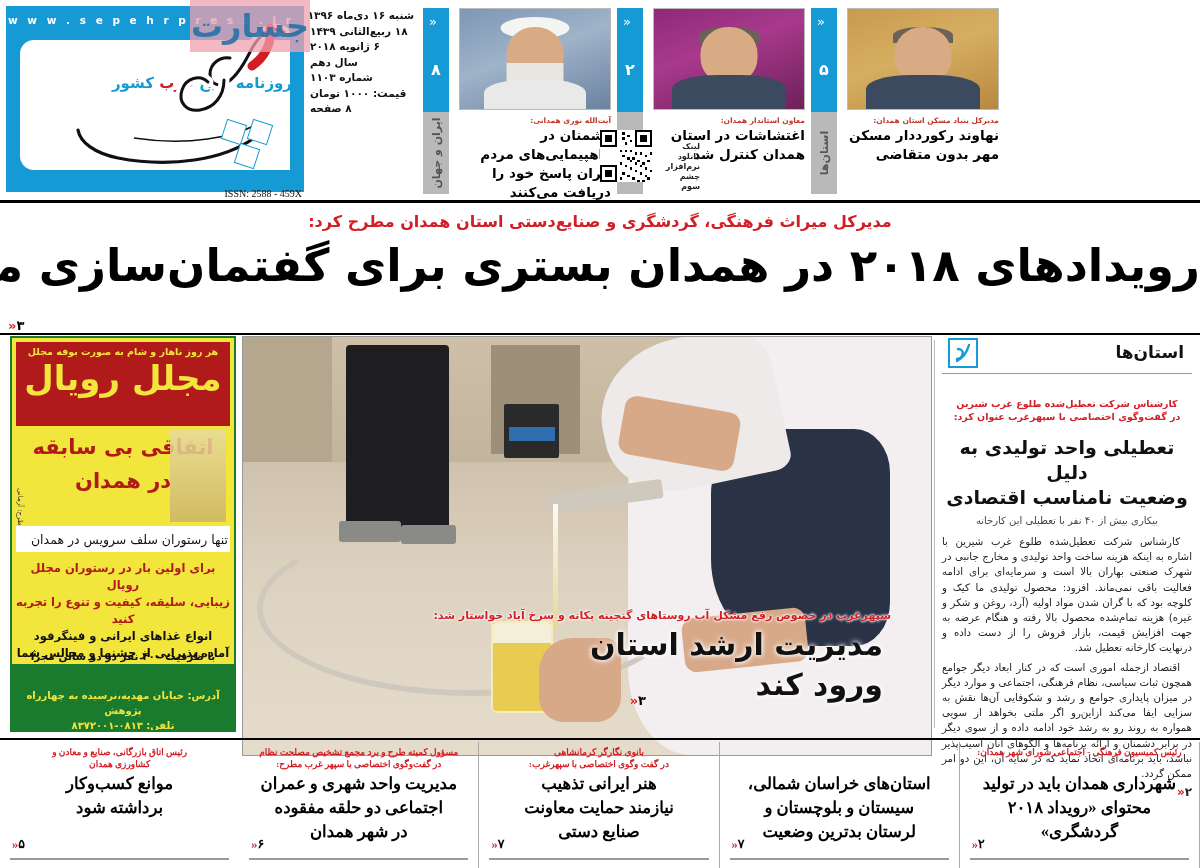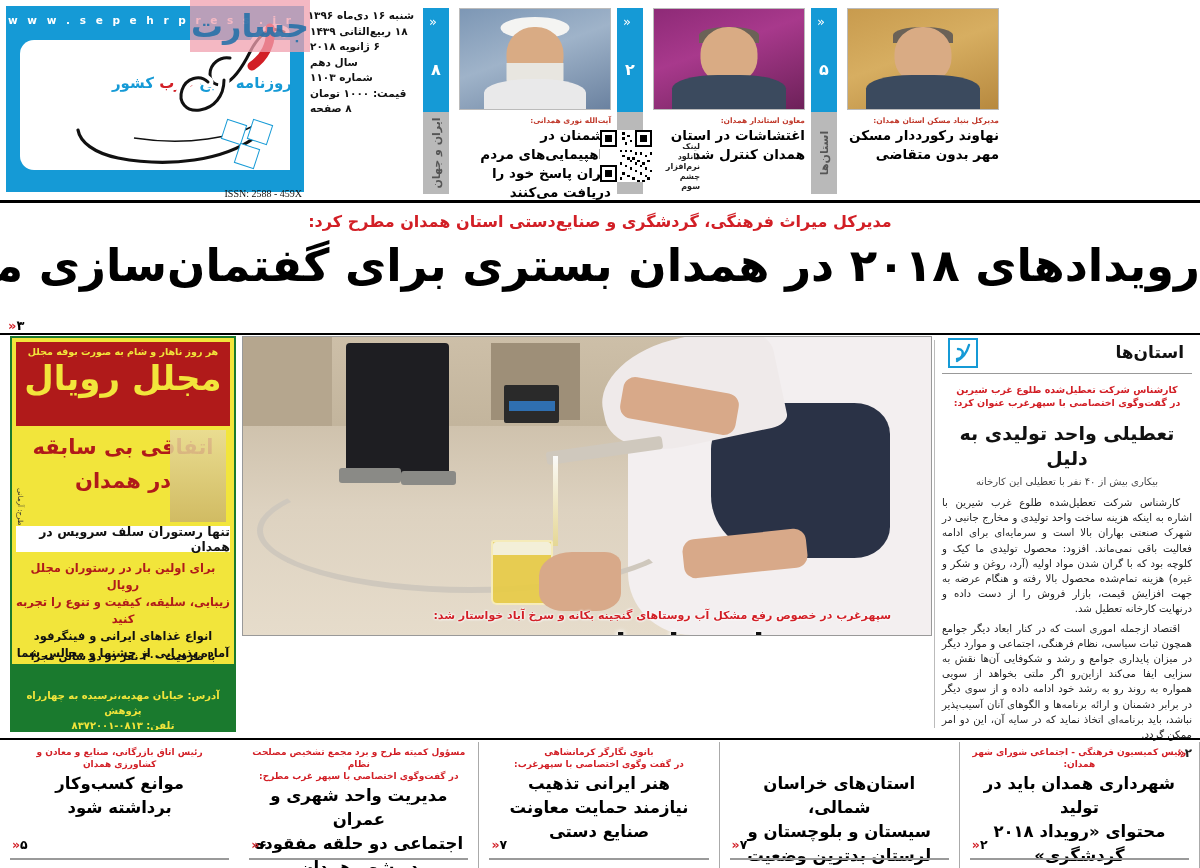--- a/index.html
+++ b/index.html
@@ -60,51 +60,51 @@
 
   
   .ad { position:absolute; right:964px; top:0; width:226px; height:396px; border:2px solid #1a7a2e; background:#F2E53B; overflow:hidden; }
   .ad-red { position:relative; margin:4px; height:84px; background:#B01A1A; }
   .ad-red .line1 { position:absolute; right:6px; top:4px; left:6px; font-size:9.5px; font-weight:bold; color:#F2E53B; text-align:center; }
   .ad-red .big { position:absolute; right:0; left:0; top:16px; text-align:center; font-size:34px; font-weight:bold; color:#F2E53B; line-height:40px; }
   .ad-y1 { position:relative; margin:0 4px; height:92px; background:#F2E53B; }
   .ad-y1 .l { text-align:center; font-size:21px; font-weight:bold; color:#B01A1A; line-height:34px; letter-spacing:2px;}
   .ad-rings { position:absolute; right:4px; top:0; width:56px; height:92px; background:linear-gradient(180deg,#e8dba0,#cbb46a); opacity:.85; }
   .ad-white { margin:4px; height:26px; background:#fff; display:flex; align-items:center; justify-content:center; }
-  .ad-white span { font-size:12.5px; font-weight:bold; color:#111;margin-left:13px; }
+  .ad-white span { font-size:12.5px; font-weight:normal; color:#111;margin-left:13px; }
   .ad-y2 { margin:0 4px; height:120px; background:#F2E53B; padding-top:4px; }
   .ad-y2 p { text-align:center; font-size:11.5px; font-weight:bold; color:#B01A1A; line-height:17px; }
   .ad-y2 p.dk { color:#111; }
   .ad-green { position:absolute; left:0; right:0; bottom:0; height:66px; background:#1a7a2e; }
   .ad-green .cap { position:absolute; right:0; left:0; top:-14px; text-align:center; font-size:10.5px; font-weight:bold; color:#111; }
   .ad-green .addr { position:absolute; right:4px; left:4px; top:24px; text-align:center; font-size:10px; font-weight:bold; color:#F2E53B; line-height:15px; }
   .ad-side { position:absolute; left:2px; top:150px; width:10px; font-size:7px; color:#333; writing-mode:vertical-rl; }
 
   
-  .photo { position:absolute; right:268px; top:0; width:690px; height:300px; border:1px solid #999; overflow:hidden; background:#d8cdbd; }
+  .photo { position:absolute; right:268px; top:0; width:690px; height:420px; border:1px solid #999; overflow:hidden; background:#d8cdbd; }
   .cap-kick { position:absolute; right:40px; top:272px; font-size:11px; font-weight:bold; color:#D21F26; text-shadow:0 0 3px #fff,0 0 3px #fff,0 0 2px #fff; white-space:nowrap; }
   .cap-ttl { position:absolute; right:48px; top:288px; font-size:30px; font-weight:bold; color:#111; line-height:40px; text-align:right; text-shadow:0 0 4px #fff,0 0 6px #fff; }
   .cap-pg { position:absolute; right:285px; top:356px; font-size:13px; font-weight:bold; }
 
   
   .side { position:absolute; right:8px; top:0; width:250px; height:396px; }
   .side-hd { position:relative; height:38px; border-bottom:1px solid #999; }
   .side-hd .ttl { position:absolute; right:8px; top:6px; font-size:17px; font-weight:bold; color:#111; }
   .side-hd .mark { position:absolute; left:6px; top:2px; width:30px; height:30px; border:2px solid #159AD6; }
-  .side-kick { margin-top:9px; font-size:9.5px; font-weight:bold; color:#D21F26; text-align:center; line-height:13px; }
+  .side-kick { margin-top:23px; font-size:9.5px; font-weight:bold; color:#D21F26; text-align:center; line-height:13px; }
   .side-ttl { margin-top:12px; font-size:19px; font-weight:bold; color:#111; text-align:center; line-height:25px; }
   .side-lead { margin-top:5px; font-size:10px; color:#444; text-align:center; }
   .side-body { margin-top:8px; font-size:10.2px; line-height:15.2px; color:#222; text-align:justify; }
   .side-body p { margin-bottom:4px; text-indent:12px; }
   .side-pg { font-size:12px; font-weight:bold; }
   .side-divider { position:absolute; left:-8px; top:4px; width:1px; height:388px; background:#bbb; }
 
   
   .bottom { position:absolute; left:0; top:742px; width:1200px; height:126px; display:flex; flex-direction:row-reverse; }
-  .bt { position:relative; flex:1 1 0; padding:4px 10px 0 10px; }
+  .bt { position:relative; flex:1 1 0; padding:4px 10px 0 10px;font-family:Liberation Serif, serif; }
   .bt + .bt { border-right:1px solid #aaa; }
   .bt .k { font-size:9px; font-weight:bold; color:#D21F26; text-align:center; line-height:12px; min-height:24px; }
   .bt .t { font-size:16.5px; font-weight:bold; color:#000; text-align:center; line-height:24px; margin-top:2px; }
   .bt .p { position:absolute; left:12px; bottom:16px; font-size:12.5px; font-weight:bold; }
   .bt .underline { position:absolute; left:10px; right:10px; bottom:8px; height:2px; background:#9a9a9a; }
 
   
   .sc { position:absolute; inset:0; }
   .sc-ground { position:absolute; left:0; bottom:0; width:100%; height:70%; background:linear-gradient(180deg,#cfc2ad 0%, #ddd2c0 40%, #e6dccb 100%); }
   .sc-wall { position:absolute; left:0; top:0; width:100%; height:32%; background:linear-gradient(180deg,#cdbfa8,#c2b49c); }
@@ -400,20 +400,21 @@
             <path d="M8 9 C12 9 14 12 12 16 C11 18 9 19 7 19" fill="none" stroke="#159AD6" stroke-width="2.4" stroke-linecap="round"></path>
           </svg>
         </div>
       </div>
       <div class="side-kick">
         <div>کارشناس شرکت تعطیل‌شده طلوع غرب شیرین</div>
         <div>در گفت‌وگوی اختصاصی با سپهرغرب عنوان کرد:</div>
       </div>
       <div class="side-ttl">
         <div>تعطیلی واحد تولیدی به دلیل</div>
+        <div>وضعیت نامناسب اقتصادی</div>
       </div>
       <div class="side-lead">بیکاری بیش از ۴۰ نفر با تعطیلی این کارخانه</div>
       <div class="side-body">
         <p>کارشناس شرکت تعطیل‌شده طلوع غرب شیرین با اشاره به اینکه هزینه ساخت واحد تولیدی و مخارج جانبی در شهرک صنعتی بهاران بالا است و سرمایه‌ای برای ادامه فعالیت باقی نمی‌ماند. افزود: محصول تولیدی ما کیک و کلوچه بود که با گران شدن مواد اولیه (آرد، روغن و شکر و غیره) هزینه تمام‌شده محصول بالا رفته و هنگام عرضه به جهت افزایش قیمت، بازار فروش را از دست داده و درنهایت کارخانه تعطیل شد.</p>
         <p>اقتصاد ازجمله اموری است که در کنار ابعاد دیگر جوامع همچون ثبات سیاسی، نظام فرهنگی، اجتماعی و موارد دیگر در میزان پایداری جوامع و رشد و شکوفایی آن‌ها نقش به سزایی ایفا می‌کند ازاین‌رو اگر ملتی بخواهد از سویی همواره به روند رو به رشد خود ادامه داده و از سوی دیگر در برابر دشمنان و ارائه برنامه‌ها و الگوهای آنان آسیب‌پذیر نباشد، باید برنامه‌ای اتخاذ نماید که در سایه آن، این دو امر ممکن گردد.</p>
         <span class="side-pg"><span>۲</span><i style="color:#D21F26;font-style:normal">«</i></span>
       </div>
     </div>
   </div>
 

